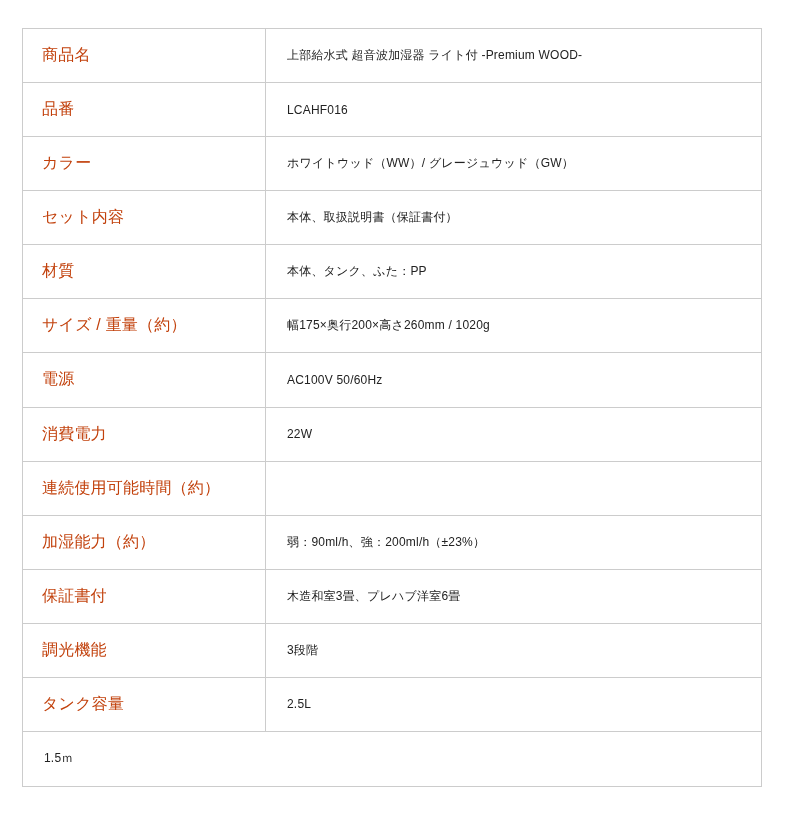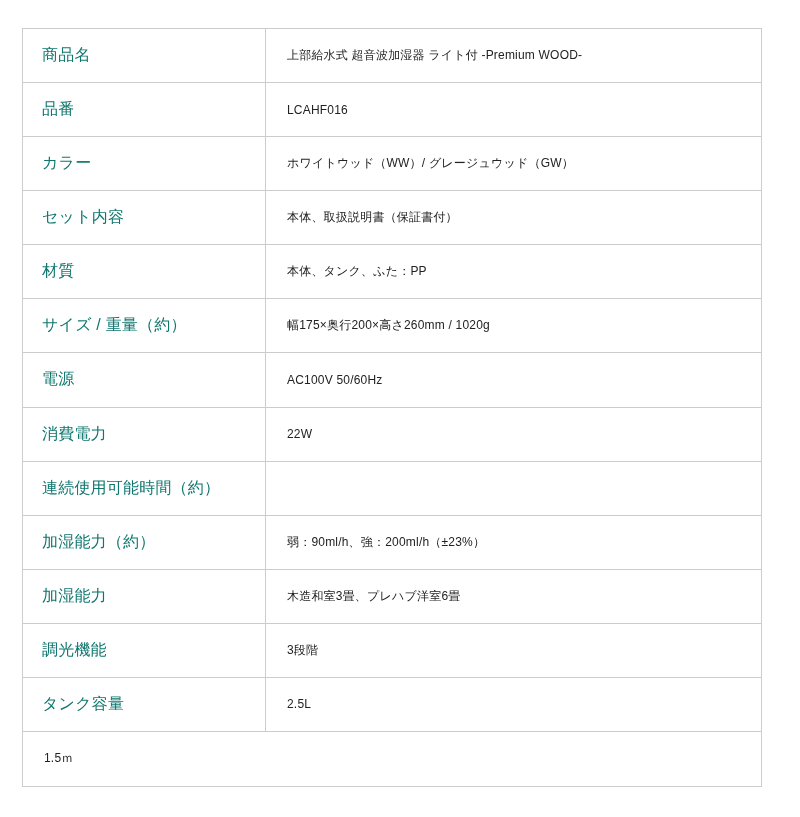--- a/index.html
+++ b/index.html
@@ -40,21 +40,21 @@
   }
   .spec-label {
     width: 243px;
     box-sizing: border-box;
     border-right: 1px solid #cccccc;
     display: flex;
     align-items: center;
     padding-left: 19px;
     padding-right: 8px;
     font-size: 16px;
-    color: #0f766e;
+    color: #c2410c;
     letter-spacing: 0.2px;
   }
   .spec-value {
     flex: 1;
     display: flex;
     align-items: center;
     padding-left: 21px;
     padding-right: 10px;
     font-size: 12px;
     color: #222222;
@@ -110,21 +110,21 @@
     <div class="spec-row">
       <div class="spec-label">連続使用可能時間（約）</div>
     </div>
 
     <div class="spec-row">
       <div class="spec-label">加湿能力（約）</div>
       <div class="spec-value">弱：90ml/h、強：200ml/h（±23%）</div>
     </div>
 
     <div class="spec-row">
-      <div class="spec-label">加湿能力</div>
+      <div class="spec-label">保証書付</div>
       <div class="spec-value">木造和室3畳、プレハブ洋室6畳</div>
     </div>
 
     <div class="spec-row">
       <div class="spec-label">調光機能</div>
       <div class="spec-value">3段階</div>
     </div>
 
     <div class="spec-row">
       <div class="spec-label">タンク容量</div>

